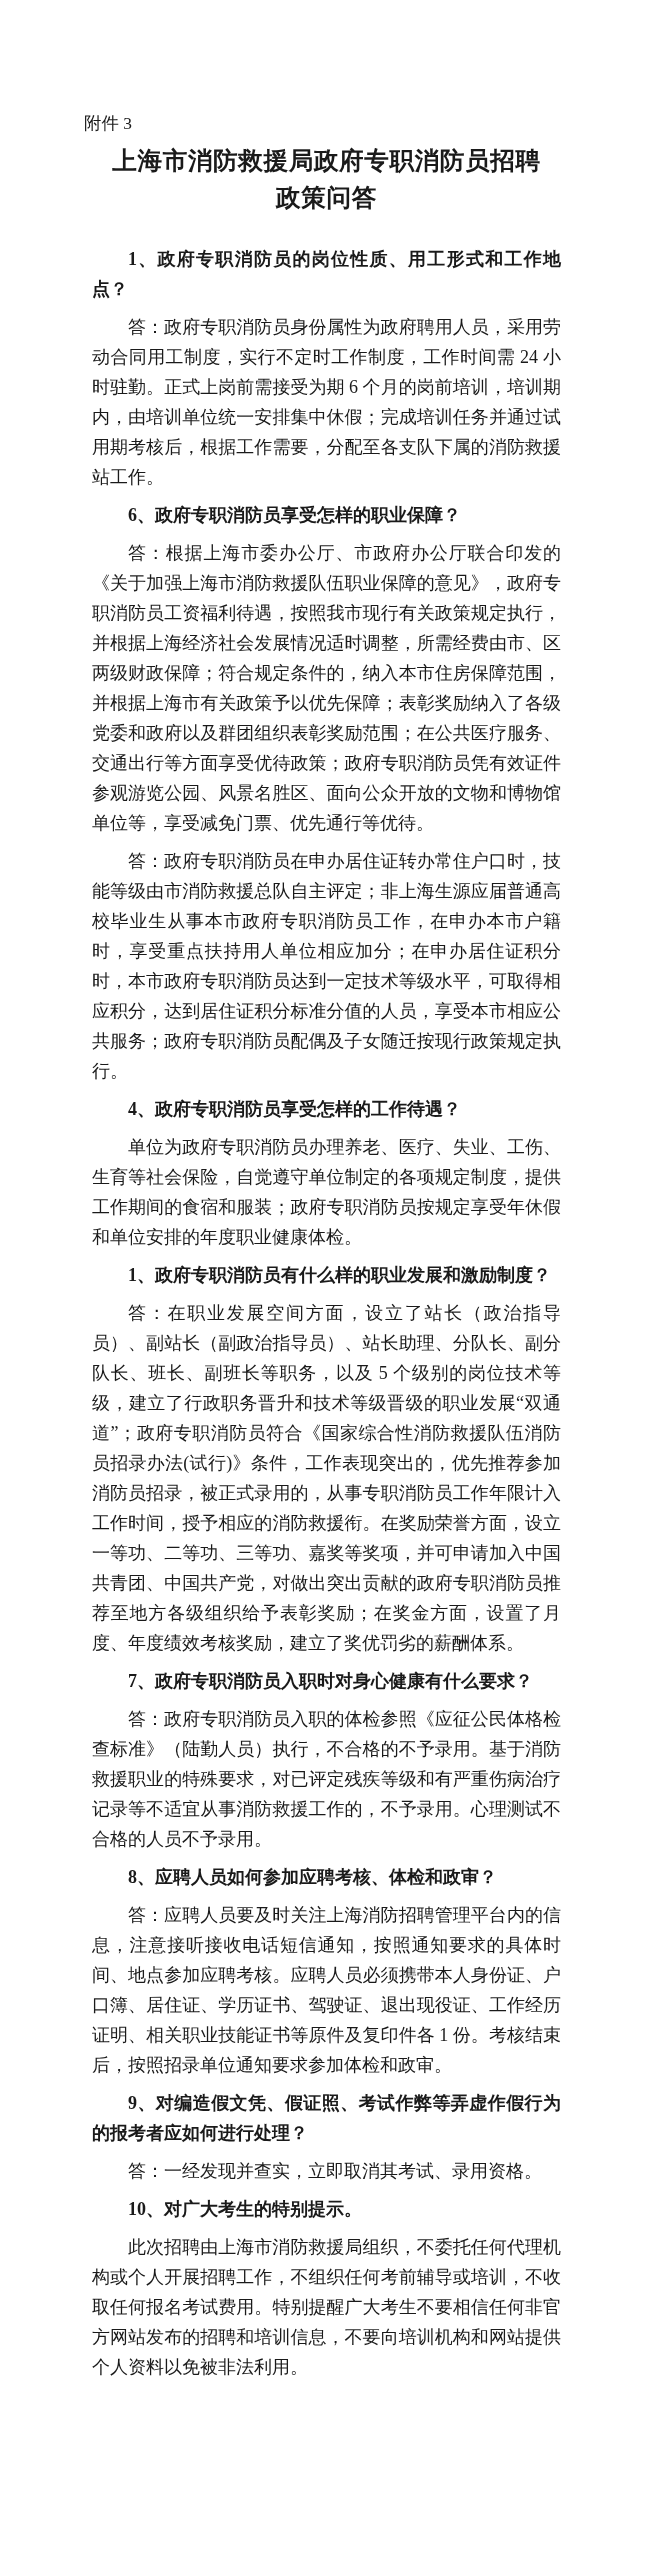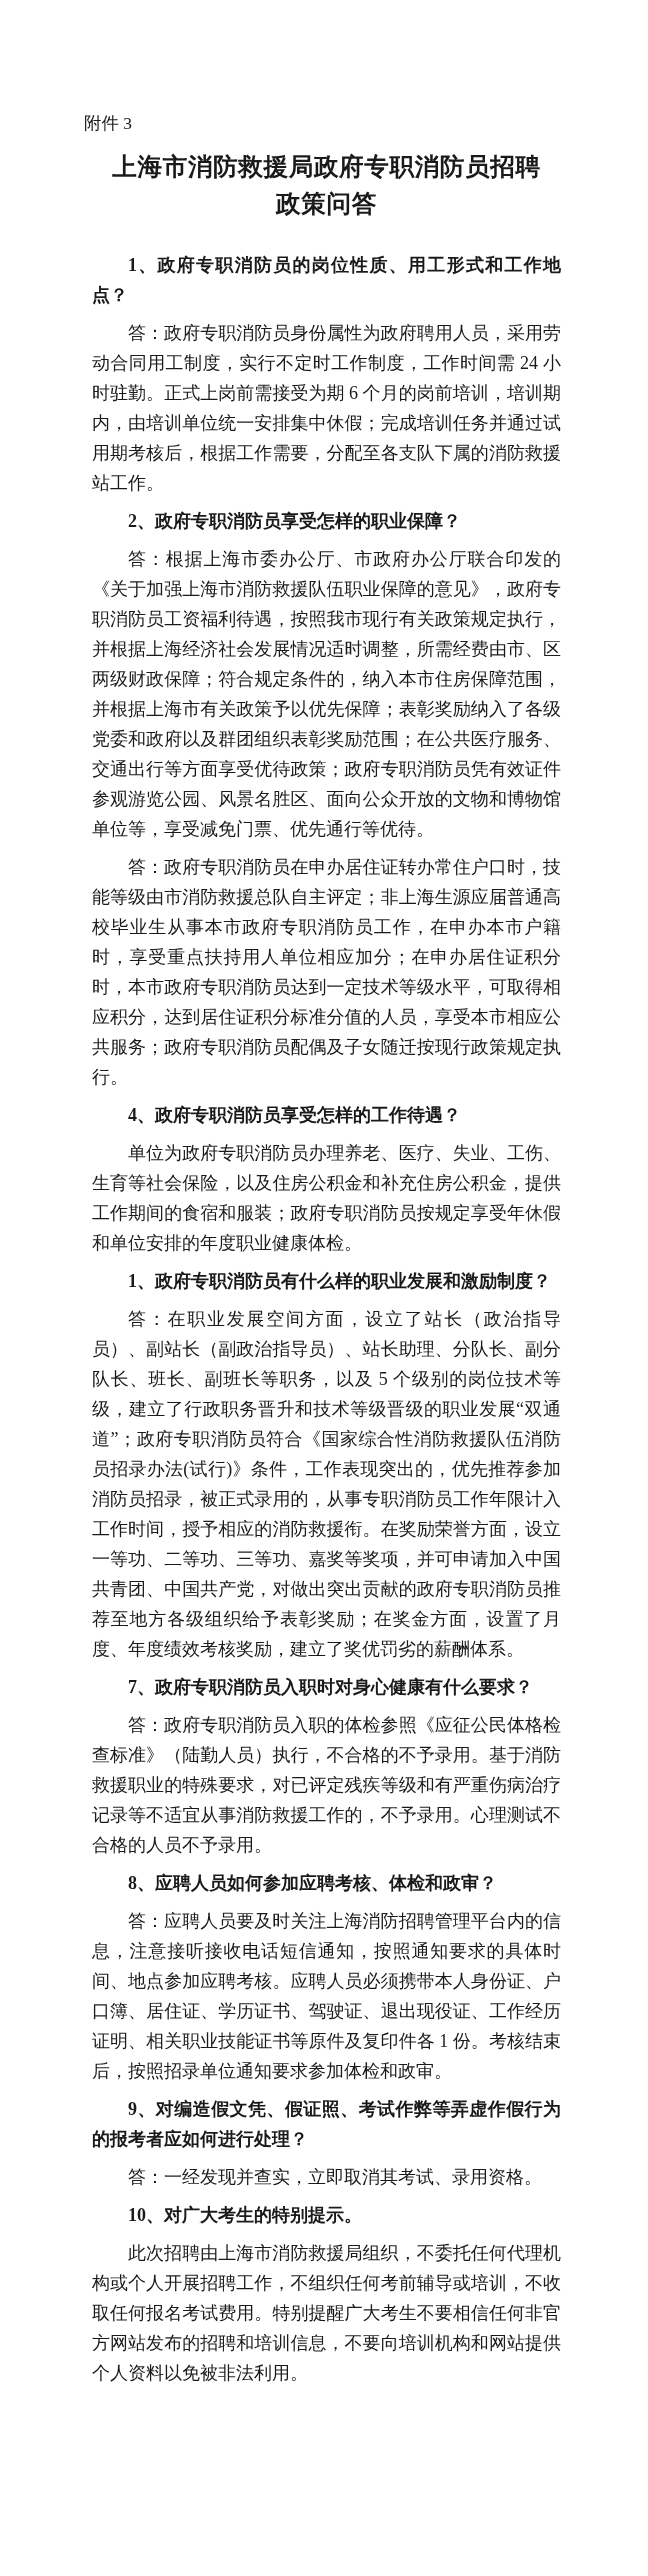--- a/index.html
+++ b/index.html
@@ -17,21 +17,21 @@
     font-family: "Liberation Serif", "DejaVu Serif", serif;
     padding: 111px 79px 0 84px;
     overflow: hidden;
   }
   .attachment-label {
     font-size: 17.4px;
     line-height: 24px;
     text-align: left;
   }
   .doc-title {
-    margin-top: 13px;
+    margin-top: 7px;
     font-size: 24.6px;
     font-weight: bold;
     line-height: 37px;
     text-align: center;
     letter-spacing: 0.6px;
   }
   .qa-list {
     margin-top: 28px;
   }
   .qa-item p {
@@ -55,29 +55,29 @@
     <div>上海市消防救援局政府专职消防员招聘</div>
     <div>政策问答</div>
   </div>
 
   <div class="qa-list">
     <div class="qa-item">
       <p class="question">1、政府专职消防员的岗位性质、用工形式和工作地点？</p>
       <p class="answer">答：政府专职消防员身份属性为政府聘用人员，采用劳动合同用工制度，实行不定时工作制度，工作时间需 24 小时驻勤。正式上岗前需接受为期 6 个月的岗前培训，培训期内，由培训单位统一安排集中休假；完成培训任务并通过试用期考核后，根据工作需要，分配至各支队下属的消防救援站工作。</p>
     </div>
     <div class="qa-item">
-      <p class="question">2、政府专职消防员享受怎样的职业保障？</p>
+      <p class="question">6、政府专职消防员享受怎样的职业保障？</p>
       <p class="answer">答：根据上海市委办公厅、市政府办公厅联合印发的《关于加强上海市消防救援队伍职业保障的意见》，政府专职消防员工资福利待遇，按照我市现行有关政策规定执行，并根据上海经济社会发展情况适时调整，所需经费由市、区两级财政保障；符合规定条件的，纳入本市住房保障范围，并根据上海市有关政策予以优先保障；表彰奖励纳入了各级党委和政府以及群团组织表彰奖励范围；在公共医疗服务、交通出行等方面享受优待政策；政府专职消防员凭有效证件参观游览公园、风景名胜区、面向公众开放的文物和博物馆单位等，享受减免门票、优先通行等优待。</p>
     </div>
     <div class="qa-item">
       <p class="answer">答：政府专职消防员在申办居住证转办常住户口时，技能等级由市消防救援总队自主评定；非上海生源应届普通高校毕业生从事本市政府专职消防员工作，在申办本市户籍时，享受重点扶持用人单位相应加分；在申办居住证积分时，本市政府专职消防员达到一定技术等级水平，可取得相应积分，达到居住证积分标准分值的人员，享受本市相应公共服务；政府专职消防员配偶及子女随迁按现行政策规定执行。</p>
     </div>
     <div class="qa-item">
       <p class="question">4、政府专职消防员享受怎样的工作待遇？</p>
-      <p class="answer">单位为政府专职消防员办理养老、医疗、失业、工伤、生育等社会保险，以及住房公积金和补充住房公积金，提供工作期间的食宿和服装；政府专职消防员按规定享受年休假和单位安排的年度职业健康体检。</p>
+      <p class="answer">单位为政府专职消防员办理养老、医疗、失业、工伤、生育等社会保险，自觉遵守单位制定的各项规定制度，提供工作期间的食宿和服装；政府专职消防员按规定享受年休假和单位安排的年度职业健康体检。</p>
     </div>
     <div class="qa-item">
       <p class="question">1、政府专职消防员有什么样的职业发展和激励制度？</p>
       <p class="answer">答：在职业发展空间方面，设立了站长（政治指导员）、副站长（副政治指导员）、站长助理、分队长、副分队长、班长、副班长等职务，以及 5 个级别的岗位技术等级，建立了行政职务晋升和技术等级晋级的职业发展“双通道”；政府专职消防员符合《国家综合性消防救援队伍消防员招录办法(试行)》条件，工作表现突出的，优先推荐参加消防员招录，被正式录用的，从事专职消防员工作年限计入工作时间，授予相应的消防救援衔。在奖励荣誉方面，设立一等功、二等功、三等功、嘉奖等奖项，并可申请加入中国共青团、中国共产党，对做出突出贡献的政府专职消防员推荐至地方各级组织给予表彰奖励；在奖金方面，设置了月度、年度绩效考核奖励，建立了奖优罚劣的薪酬体系。</p>
     </div>
     <div class="qa-item">
       <p class="question">7、政府专职消防员入职时对身心健康有什么要求？</p>
       <p class="answer">答：政府专职消防员入职的体检参照《应征公民体格检查标准》（陆勤人员）执行，不合格的不予录用。基于消防救援职业的特殊要求，对已评定残疾等级和有严重伤病治疗记录等不适宜从事消防救援工作的，不予录用。心理测试不合格的人员不予录用。</p>
     </div>
     <div class="qa-item">

